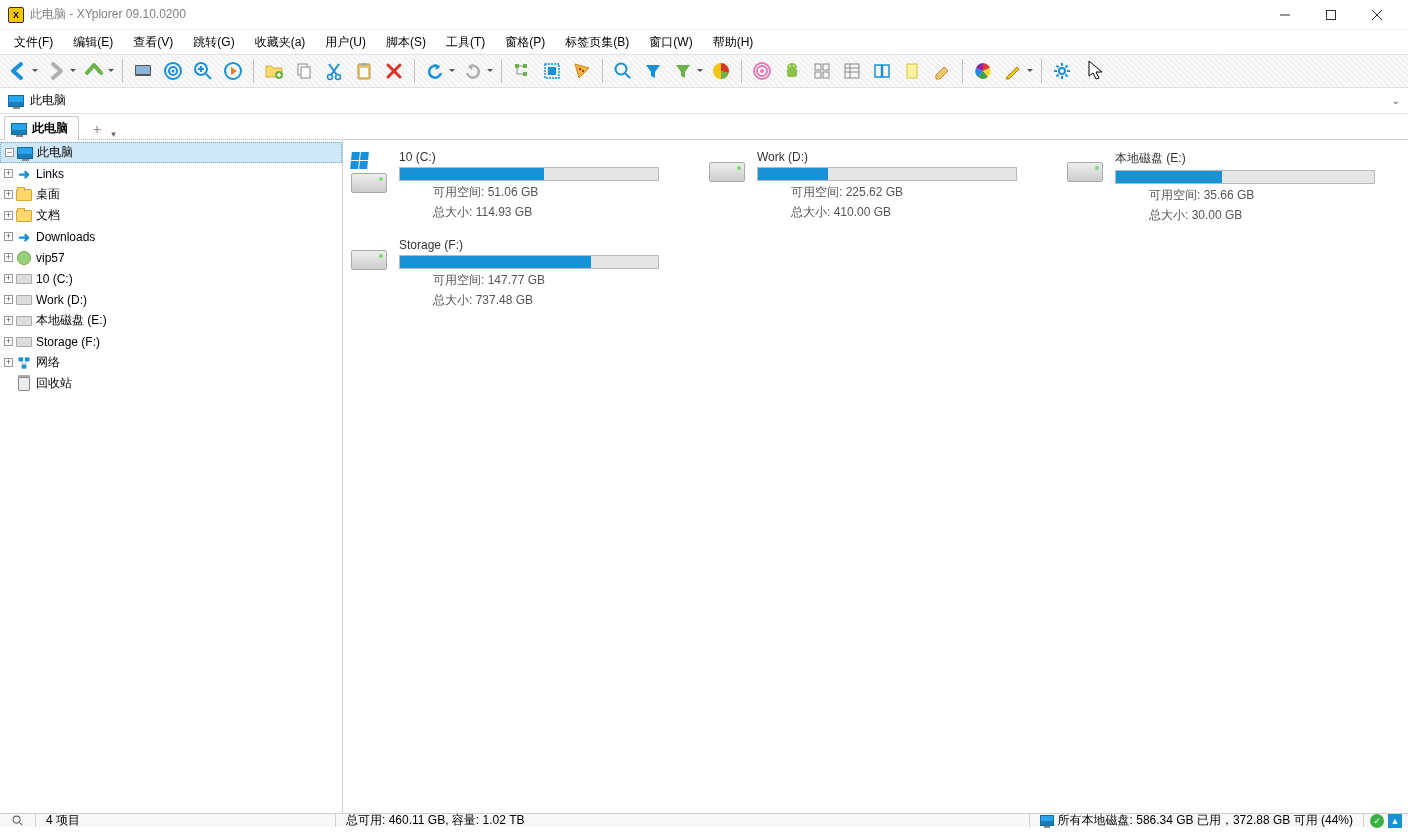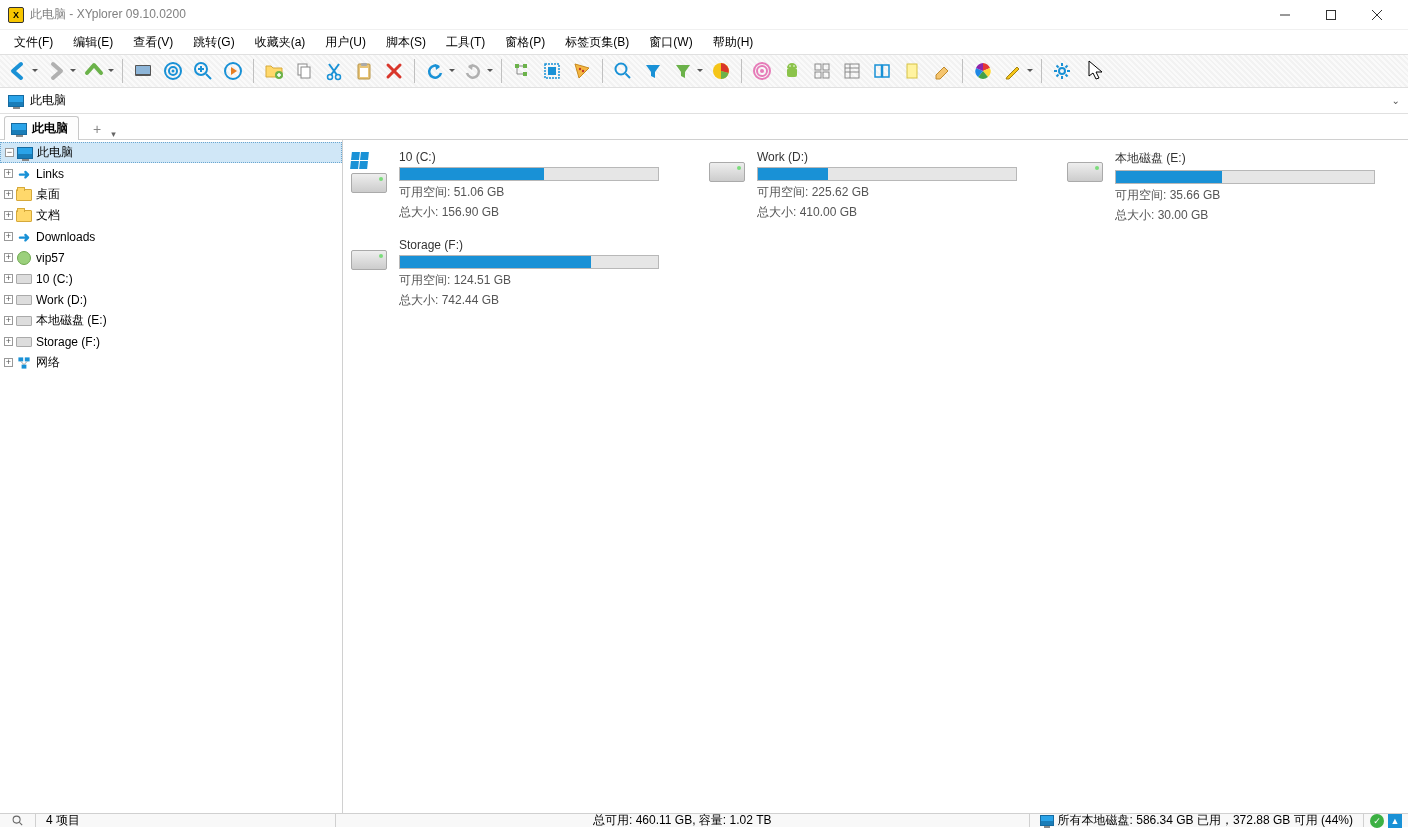--- a/index.html
+++ b/index.html
@@ -54,26 +54,26 @@
 .tree-item.depth1 { padding-left: 4px; }
 
 
 .content { flex: 1; padding: 10px 6px; display: flex; flex-wrap: wrap; align-content: flex-start; gap: 14px 48px; background: #fff; overflow: auto; }
 .drive { width: 310px; display: flex; gap: 10px; }
 .drive .dicon { width: 40px; height: 44px; display: flex; align-items: center; justify-content: center; }
 .drive .dinfo { flex: 1; display: flex; flex-direction: column; gap: 3px; }
 .drive .dname { font-size: 12px; color: #333; }
 .drive .dbar { height: 14px; border: 1px solid #b8b8b8; background: #e6e6e6; position: relative; }
 .drive .dbar .fill { height: 100%; background: #1991d6; }
-.drive .dtext { font-size: 12px; color: #555; }
+.drive .dtext { font-size: 12px; color: #555; margin-left: 34px; }
 
 
 .statusbar { height: 14px; border-top: 1px solid #d0d0d0; display: flex; align-items: center; font-size: 12px; background: #f8f8f8; }
 .statusbar .seg { padding: 0 10px; border-right: 1px solid #d0d0d0; height: 100%; display: flex; align-items: center; gap: 4px; }
-.statusbar .seg.grow { flex: 1; justify-content: center; }
+.statusbar .seg.grow { flex: 1; justify-content: flex-start; }
 .statusbar .seg.noborder { border-right: none; }
 .statusbar .search-icon svg { width: 14px; height: 14px; }
 .status-ok { width: 14px; height: 14px; border-radius: 50%; background: #3cb043; color: #fff; display: inline-flex; align-items: center; justify-content: center; font-size: 9px; }
 .status-up { width: 14px; height: 14px; background: #1991d6; color: #fff; display: inline-flex; align-items: center; justify-content: center; font-size: 9px; }
 
 
 .pc-icon { display: inline-block; background: linear-gradient(#2aa3e8 60%, #1a7db8 60%); border: 1px solid #156aa0; position: relative; }
 .pc-icon::after { content: ""; position: absolute; bottom: -3px; left: 25%; width: 50%; height: 2px; background: #888; }
 
 .drive-hw { width: 36px; height: 20px; background: linear-gradient(#eee, #ccc); border: 1px solid #aaa; border-radius: 2px; position: relative; }
@@ -449,20 +449,27 @@
         <span class="ticon">
           <svg width="16" height="16" viewBox="0 0 20 20">
             <rect x="3" y="3" width="6" height="5" fill="#1991d6"></rect>
             <rect x="11" y="3" width="6" height="5" fill="#1991d6"></rect>
             <rect x="7" y="12" width="6" height="5" fill="#1991d6"></rect>
             <line x1="6" y1="8" x2="10" y2="12" stroke="#888"></line>
             <line x1="14" y1="8" x2="10" y2="12" stroke="#888"></line>
           </svg>
         </span>
         <span class="tlabel">网络</span>
+      </div>
+      <div class="tree-item depth1">
+        <span class="exp blank"></span>
+        <span class="ticon">
+          <span class="recycle-icon"></span>
+        </span>
+        <span class="tlabel">回收站</span>
       </div>
     </div>
   <div class="content" id="content">
       <div class="drive">
     <div class="dicon">
           <div style="position:relative">
             <div class="win-logo">
               <div></div>
               <div></div>
               <div></div>
@@ -470,21 +477,21 @@
             </div>
             <div class="drive-hw" style="margin-top:4px;"></div>
           </div>
         </div>
     <div class="dinfo">
       <div class="dname">10 (C:)</div>
       <div class="dbar">
             <div class="fill" style="width:56%"></div>
           </div>
       <div class="dtext">可用空间: 51.06 GB</div>
-      <div class="dtext">总大小: 156.90 GB</div>
+      <div class="dtext">总大小: 114.93 GB</div>
     </div>
       </div>
       <div class="drive">
     <div class="dicon">
           <div class="drive-hw"></div>
         </div>
     <div class="dinfo">
       <div class="dname">Work (D:)</div>
       <div class="dbar">
             <div class="fill" style="width:27%"></div>
@@ -508,22 +515,22 @@
       </div>
       <div class="drive">
     <div class="dicon">
           <div class="drive-hw"></div>
         </div>
     <div class="dinfo">
       <div class="dname">Storage (F:)</div>
       <div class="dbar">
             <div class="fill" style="width:74%"></div>
           </div>
-      <div class="dtext">可用空间: 124.51 GB</div>
-      <div class="dtext">总大小: 742.44 GB</div>
+      <div class="dtext">可用空间: 147.77 GB</div>
+      <div class="dtext">总大小: 737.48 GB</div>
     </div>
       </div>
     </div>
 </div>
 
 <div class="statusbar">
   <div class="seg search-icon" style="width:36px;justify-content:center;">
     <svg viewBox="0 0 20 20">
         <circle cx="8" cy="8" r="5" fill="none" stroke="#666" stroke-width="1.5"></circle>
         <line x1="12" y1="12" x2="16" y2="16" stroke="#666" stroke-width="1.5"></line>

